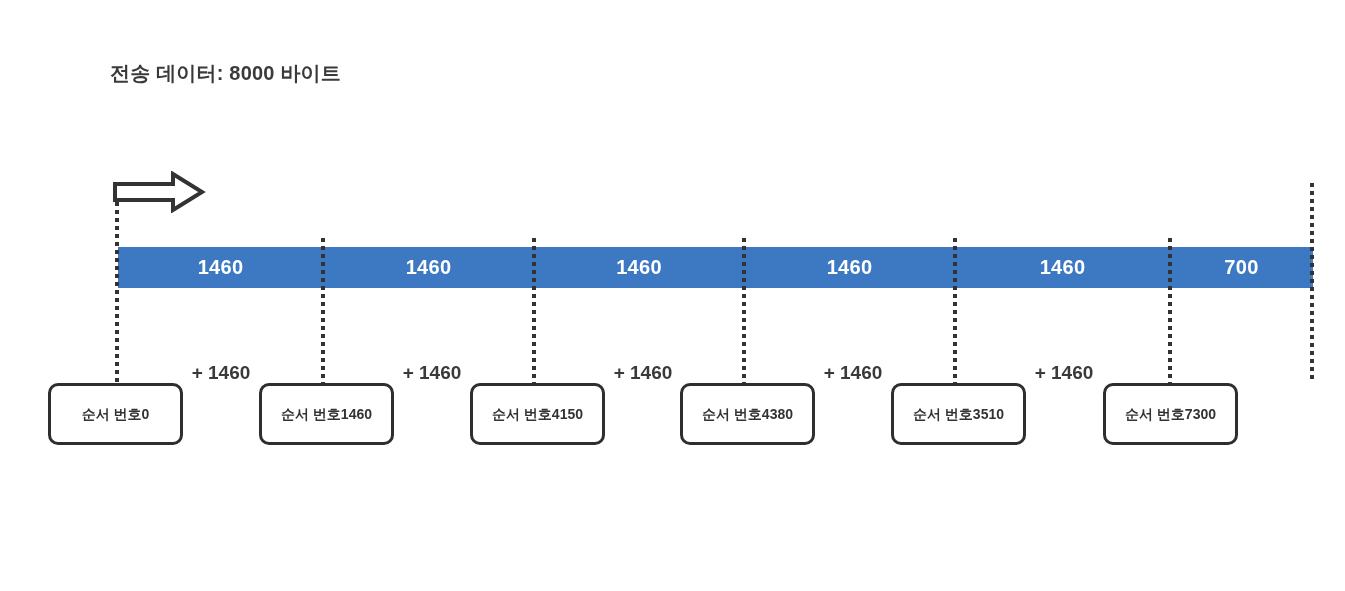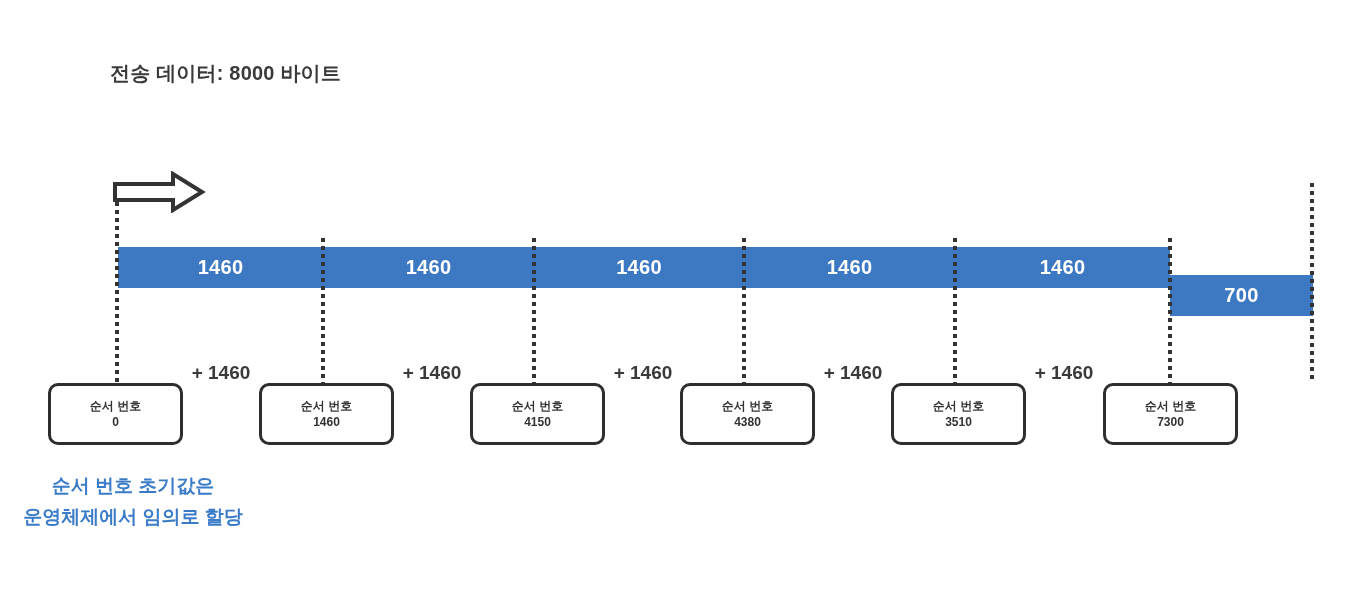--- a/index.html
+++ b/index.html
@@ -54,37 +54,37 @@
     height:100%;background:var(--bar-blue);
     display:flex;align-items:center;justify-content:center;
     color:#ffffff;font-size:20px;font-weight:700;letter-spacing:.3px;
     flex:none;
   }
   .seg-1460{width:205px;}
   .seg:nth-child(2){width:211px;}
   .seg:nth-child(3){width:210px;}
   .seg:nth-child(4){width:211px;}
   .seg:nth-child(5){width:215px;}
-  .seg-700{width:143px;margin-top:28px;}
+  .seg-700{width:143px;}
 
   
   .inc{
     position:absolute;top:362px;width:120px;text-align:center;
     font-size:19px;font-weight:600;color:var(--ink);white-space:nowrap;
   }
   #inc-1{left:161px;} #inc-2{left:372px;} #inc-3{left:583px;}
   #inc-4{left:793px;} #inc-5{left:1004px;}
 
   
   .seq-box{
     position:absolute;top:383px;width:135px;height:62px;
     box-sizing:border-box;border:3.5px solid #2e2e2e;border-radius:10px;
     background:#ffffff;z-index:3;
-    display:flex;flex-direction:column;align-items:center;justify-content:center;
-    font-size:12px;font-weight:600;line-height:1.35;color:#333333;
+    display:flex;flex-direction:row;align-items:center;justify-content:center;
+    font-size:14px;font-weight:600;line-height:1.35;color:#333333;
     white-space:nowrap;
   }
   #box-1{left:48px;} #box-2{left:259px;} #box-3{left:470px;}
   #box-4{left:680px;} #box-5{left:891px;} #box-6{left:1103px;}
 
   
   #note{
     position:absolute;left:0;top:470px;width:266px;
     text-align:center;color:var(--note-blue);
     font-size:19px;font-weight:700;line-height:31px;
@@ -142,18 +142,14 @@
   </div>
   <div class="seq-box" id="box-5">
     <span>순서 번호</span>
     <span>3510</span>
   </div>
   <div class="seq-box" id="box-6">
     <span>순서 번호</span>
     <span>7300</span>
   </div>
 
-  <div id="note">
-    <div>순서 번호 초기값은</div>
-    <div>운영체제에서 임의로 할당</div>
-  </div>
 
 </div>
 
 </body></html>

